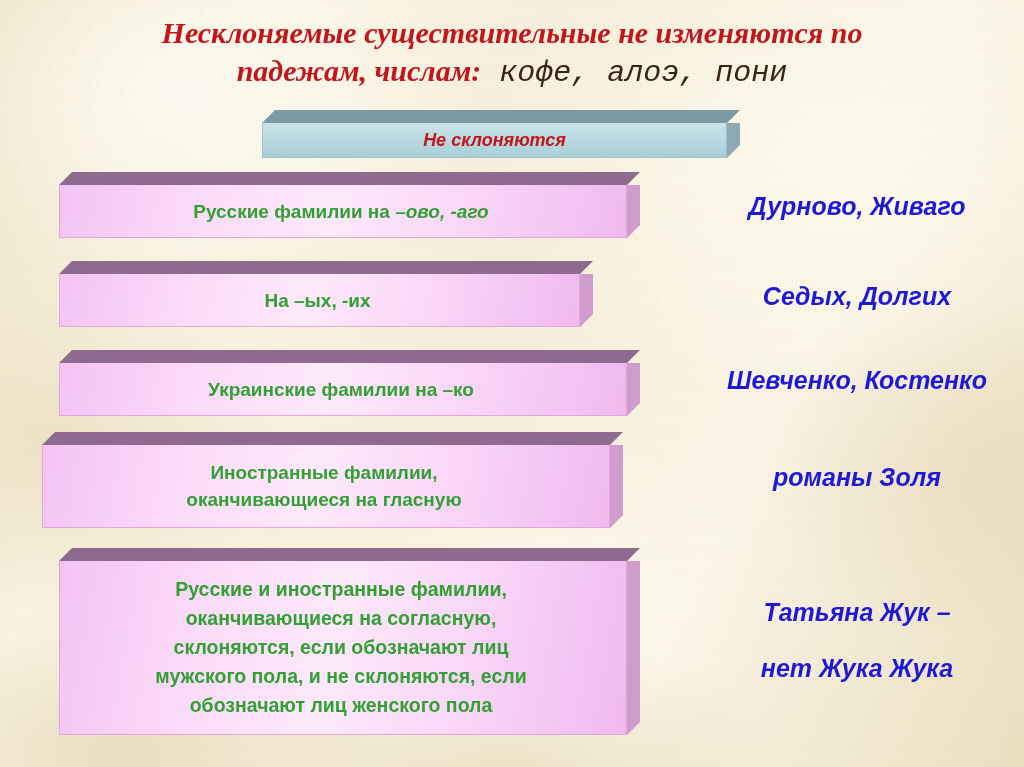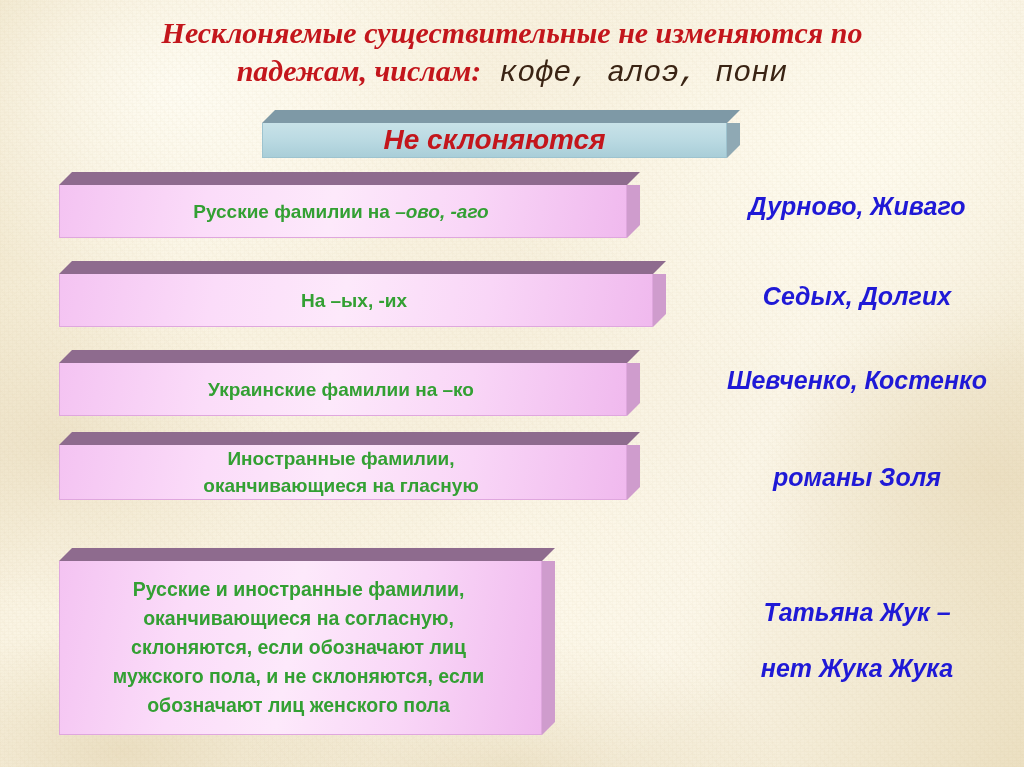--- a/index.html
+++ b/index.html
@@ -119,21 +119,21 @@
     border-top: none;
   }
   #header-block .blk-side {
     background: #8fa9b4;
     clip-path: polygon(0 0, 100% -13px, 100% calc(100% - 13px), 0 100%);
   }
   #header-block .blk-label {
     font-family: "Liberation Sans", sans-serif;
     font-weight: bold;
     font-style: italic;
-    font-size: 28px;
+    font-size: 18px;
     color: #c3161c;
   }
 
   
   .pink-block .blk-top-inner {
     background: #8e6b8e;
     clip-path: polygon(13px 0, 100% 0, calc(100% - 13px) 100%, 0 100%);
   }
   .pink-block .blk-front {
     background: linear-gradient(100deg, #f4c3f2 0%, #fbdcf9 26%, #fde9fb 48%, #f9d6f7 72%, #f0b9ee 100%);
@@ -152,24 +152,24 @@
     line-height: 27px;
     color: #33a033;
     width: 100%;
     text-align: center;
   }
   .pink-block .blk-label .ital {
     font-style: italic;
   }
 
   #row1-block { left: 59px; top: 172px; width: 581px; height: 66px; }
-  #row2-block { left: 59px; top: 261px; width: 607px; height: 66px; }
+  #row2-block { left: 59px; top: 261px; width: 534px; height: 66px; }
   #row3-block { left: 59px; top: 350px; width: 581px; height: 66px; }
-  #row4-block { left: 59px; top: 432px; width: 581px; height: 68px; }
-  #row5-block { left: 59px; top: 548px; width: 496px; height: 187px; }
+  #row4-block { left: 42px; top: 432px; width: 581px; height: 96px; }
+  #row5-block { left: 59px; top: 548px; width: 581px; height: 187px; }
 
   #row5-block .blk-label { line-height: 29px; font-size: 19.5px; }
 
   
   .example {
     position: absolute;
     width: 326px;
     left: 694px;
     text-align: center;
     font-family: "Liberation Sans", sans-serif;

